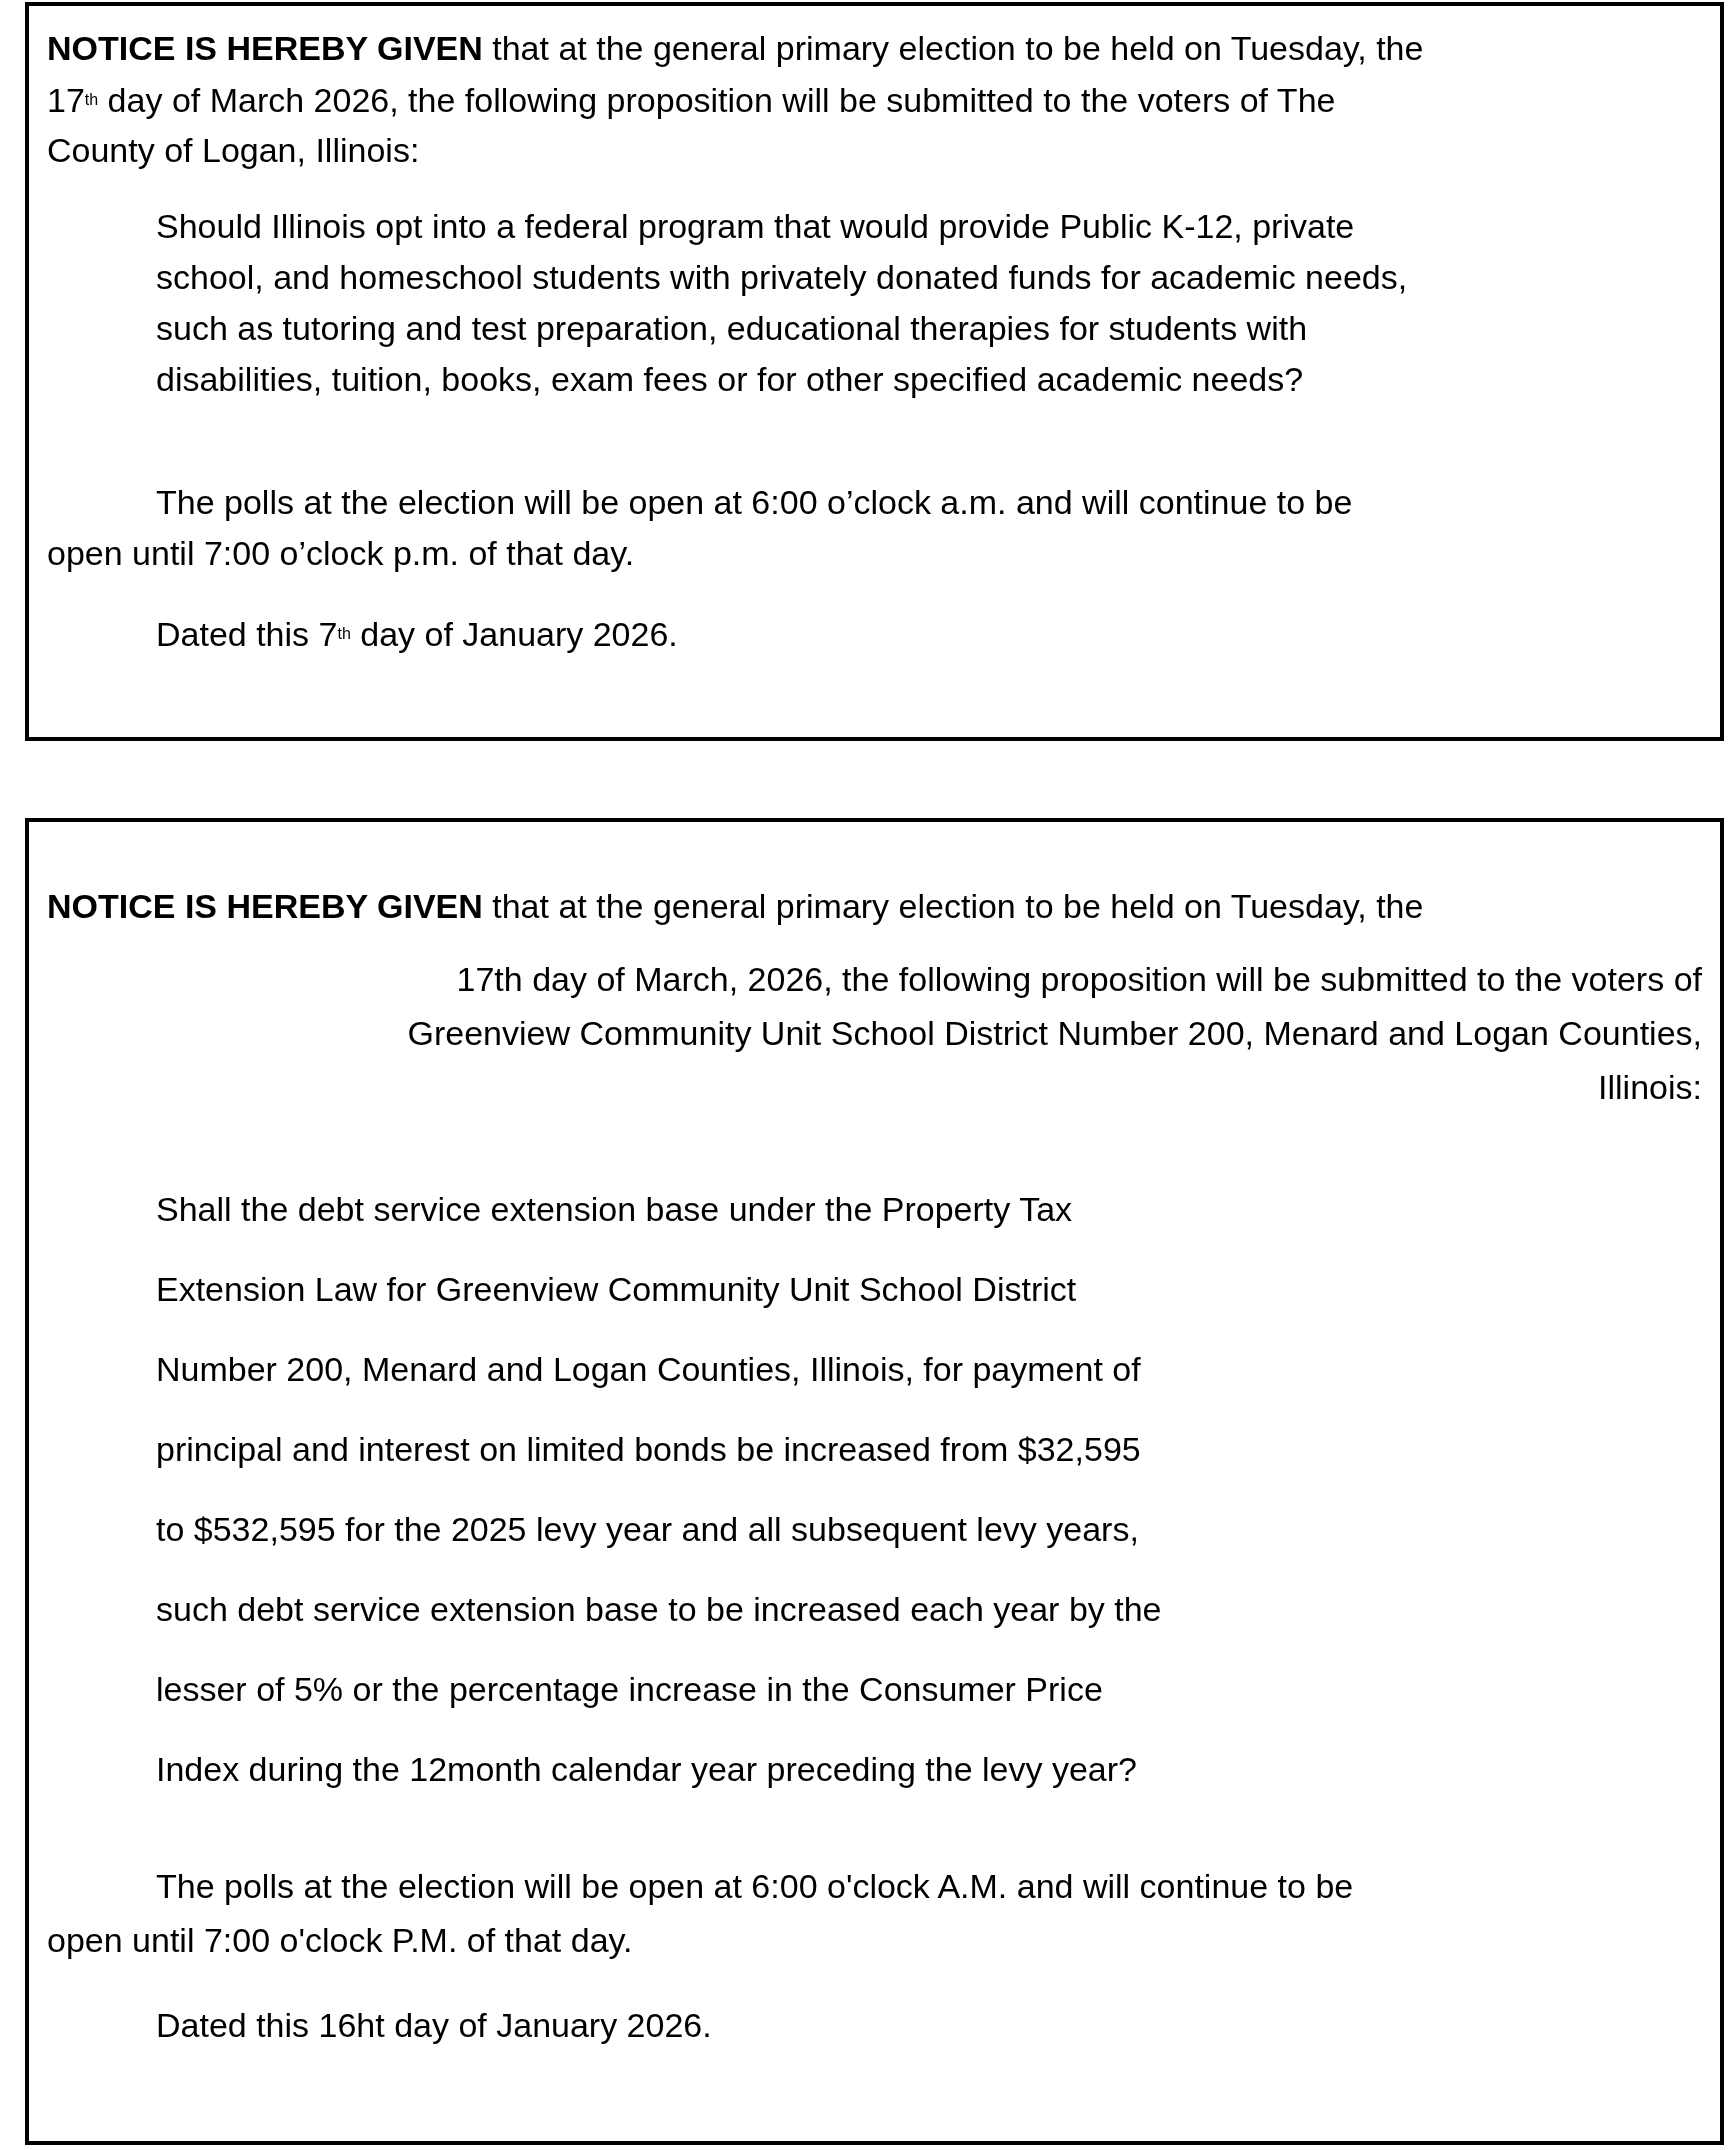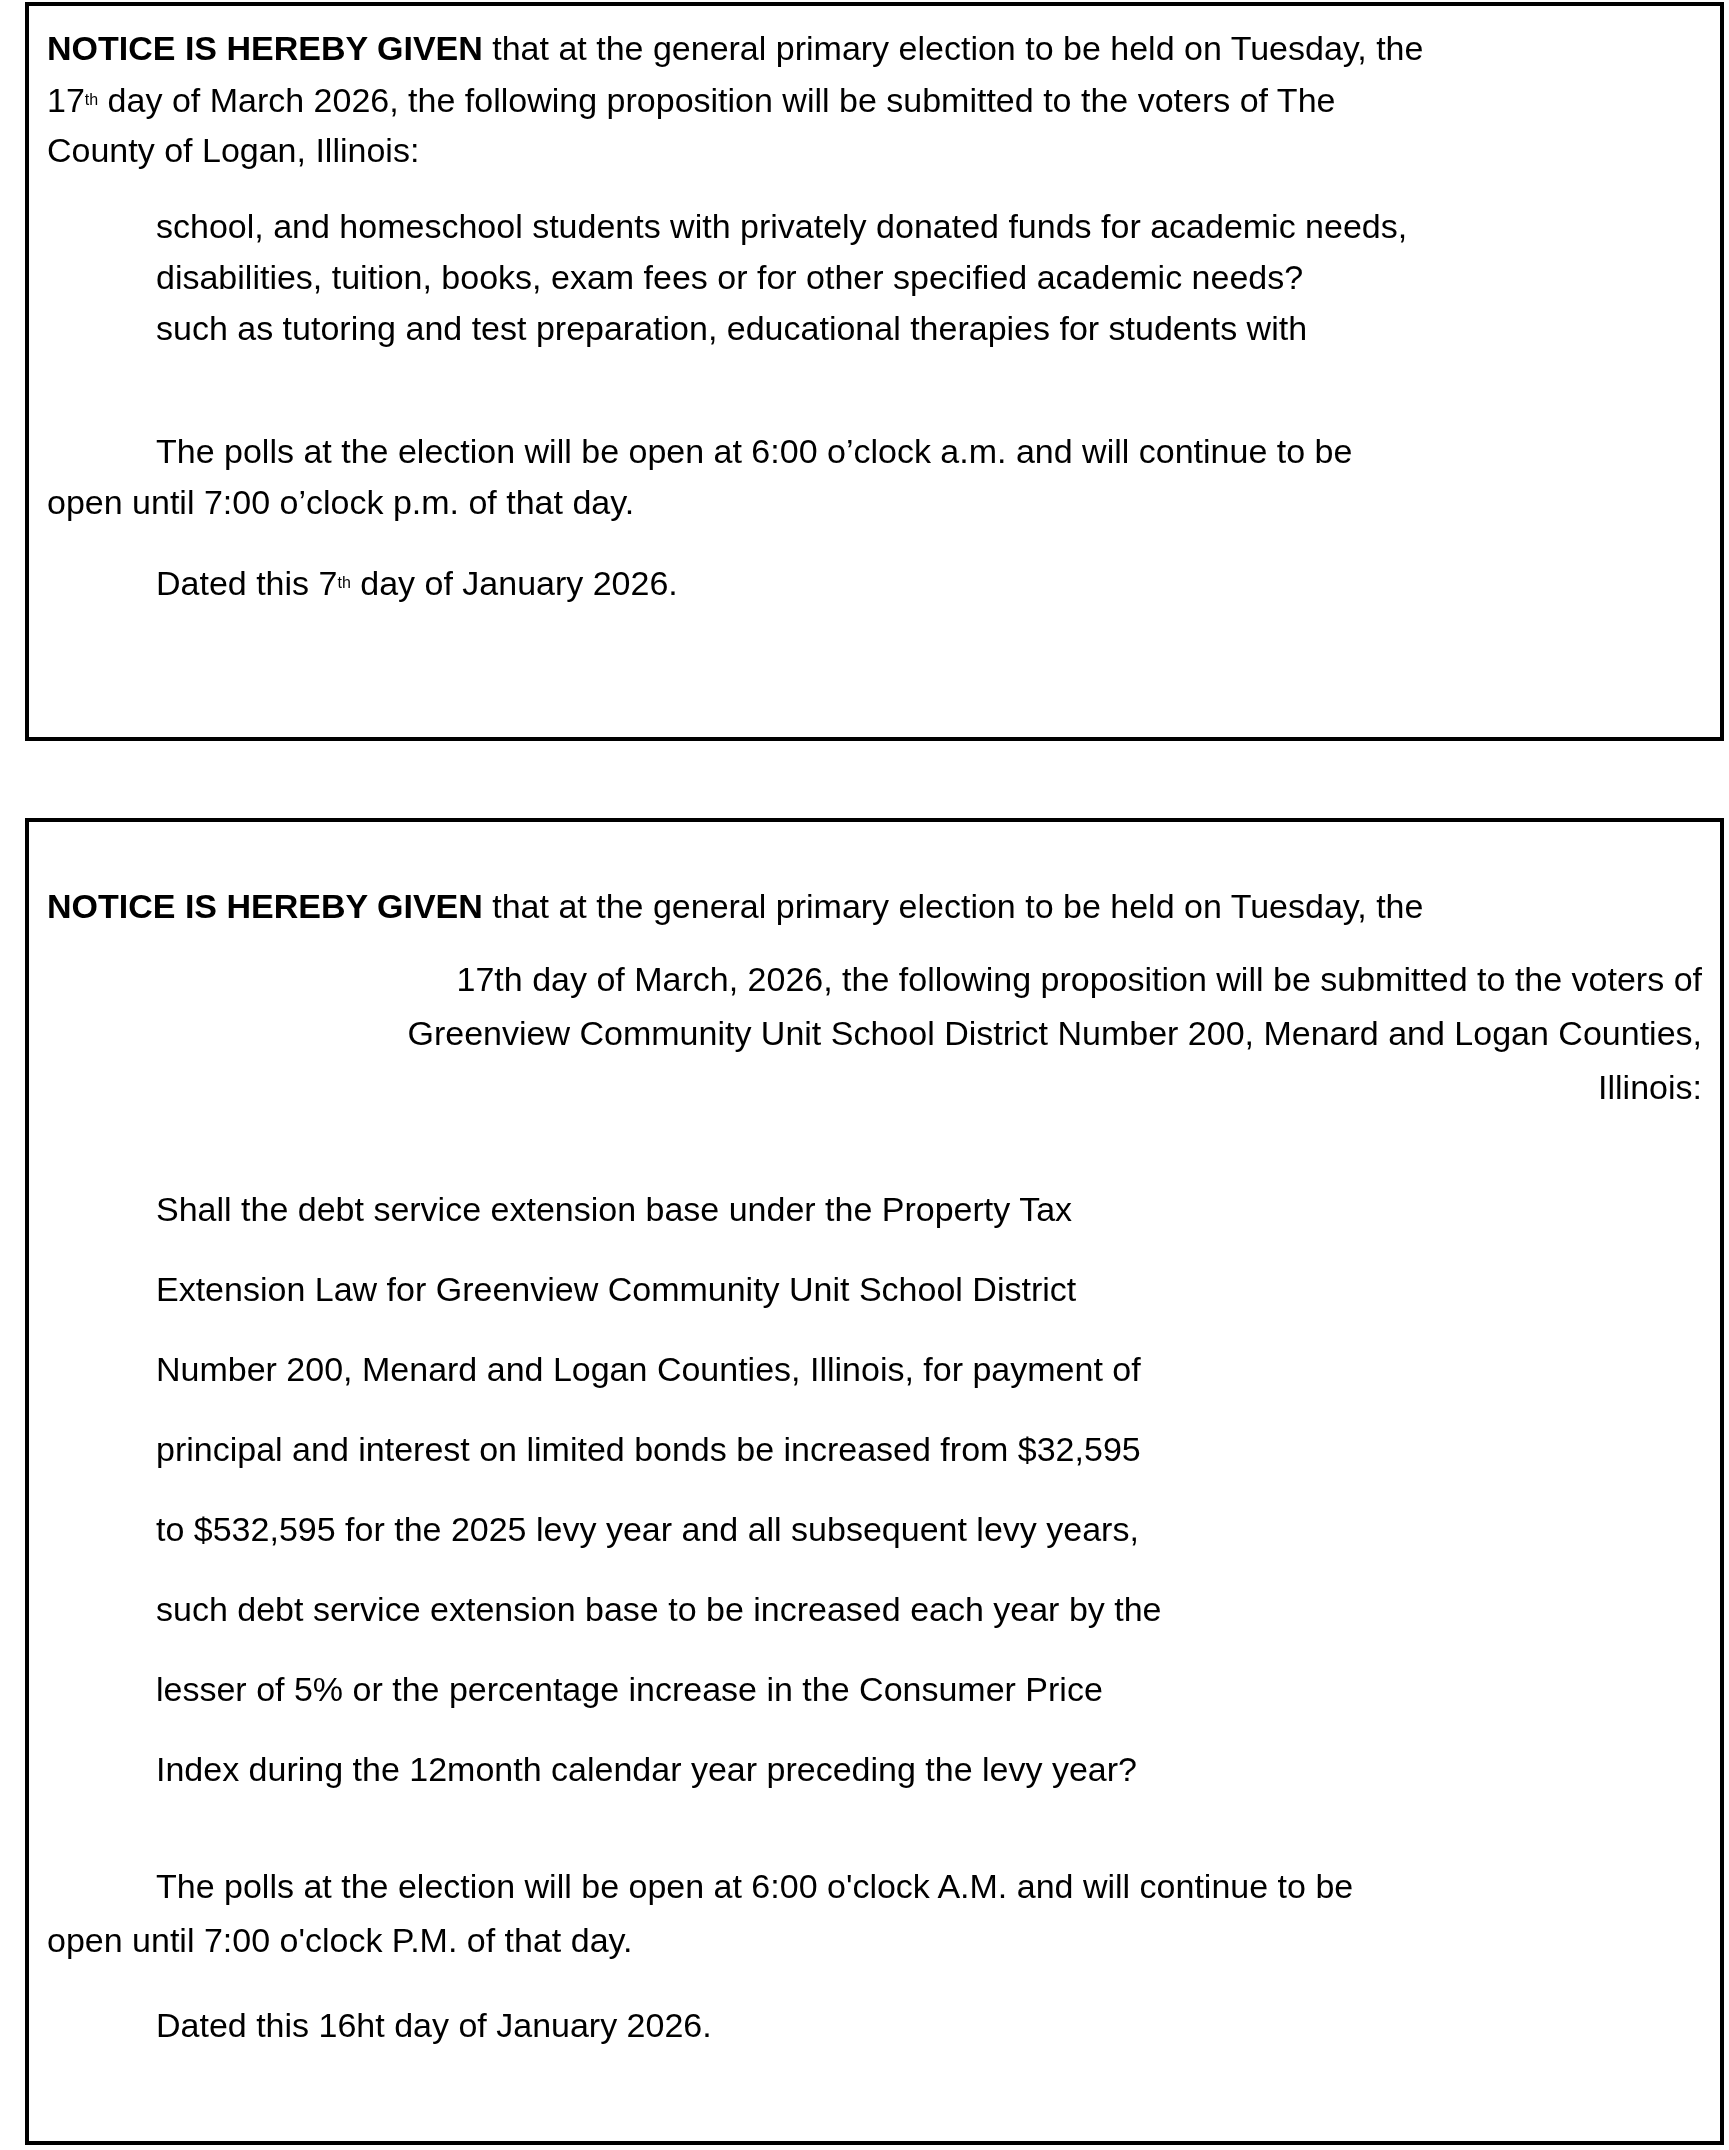--- a/index.html
+++ b/index.html
@@ -45,23 +45,24 @@
 <body>
 
 <div class="page">
   <div class="notice-box" id="box1">
       <div class="para">
         <div class="line"><span class="bold">NOTICE IS HEREBY GIVEN</span><span> that at the general primary election to be held on Tuesday, the</span></div>
         <div class="line"><span>17</span><span class="sup">th</span><span> day of March 2026, the following proposition will be submitted to the voters of The</span></div>
         <div class="line"><span>County of Logan, Illinois:</span></div>
       </div>
       <div class="para g36">
+        <div class="line tab"><span>Should Illinois opt into a federal program that would provide Public K-12, private</span></div>
         <div class="line tab"><span>school, and homeschool students with privately donated funds for academic needs,</span></div>
+        <div class="line tab"><span>such as tutoring and test preparation, educational therapies for students with</span></div>
         <div class="line tab"><span>disabilities, tuition, books, exam fees or for other specified academic needs?</span></div>
-        <div class="line tab"><span>such as tutoring and test preparation, educational therapies for students with</span></div>
       </div>
       <div class="para g104">
         <div class="line tab"><span>The polls at the election will be open at 6:00 o’clock a.m. and will continue to be</span></div>
         <div class="line"><span>open until 7:00 o’clock p.m. of that day.</span></div>
       </div>
       <div class="para g42">
         <div class="line tab"><span>Dated this 7</span><span class="sup">th</span><span> day of January 2026.</span></div>
       </div>
     </div>
   <div class="notice-box" id="box2">

